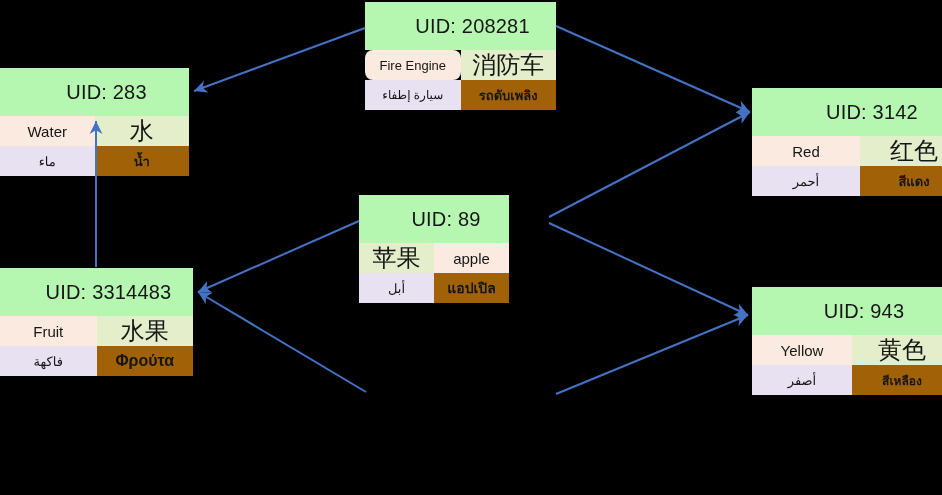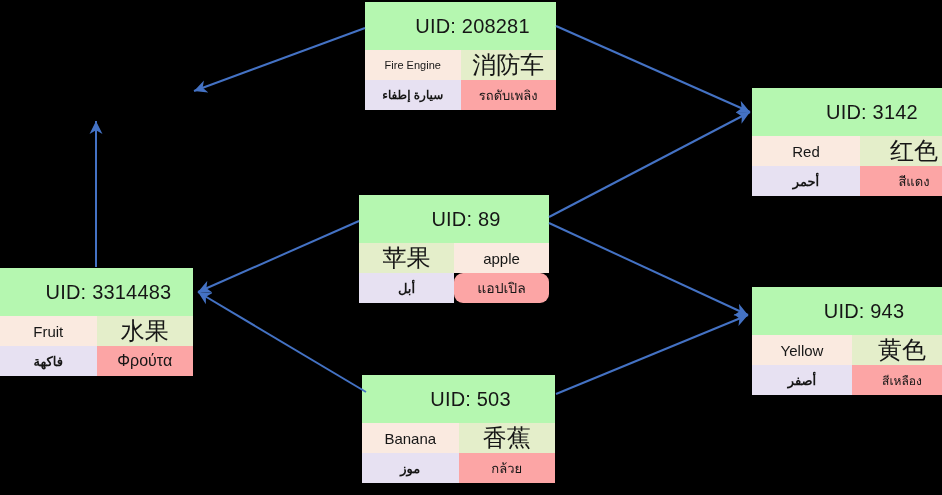--- a/index.html
+++ b/index.html
@@ -30,37 +30,37 @@
     grid-auto-rows:30px;
   }
   .cell{
     display:flex;align-items:center;justify-content:center;
     overflow:hidden;
     white-space:nowrap;
     color:#161616;
   }
   .cell-en{background:#faeae0;font-size:15px;}
   .cell-zh{background:#e4eeca;font-size:24px;}
-  .cell-ar{background:#e7e1f2;font-size:13px;font-weight:bold;}
-  .cell-other{background:#fca5a5;font-size:13px;}
+  .cell-ar{background:#e7e1f2;font-size:13px;font-weight:normal;}
+  .cell-other{background:#a16207;font-size:13px;font-weight:bold;}
 
   
   #n-208281 {left:365px;top:2px;  width:191px;}
   #n-283    {left:0px;  top:68px; width:189px;}
   #n-3142   {left:752px;top:88px; width:216px;}
-  #n-89     {left:359px;top:195px;width:190px;}
+  #n-89     {left:359px;top:195px;width:150px;}
   #n-3314483{left:0px;  top:268px;width:193px;}
   #n-943    {left:752px;top:287px;width:200px;}
   #n-503    {left:362px;top:375px;width:193px;}
 
   
-  #n-208281 .cell-en{font-size:11px;}
+  #n-208281 .cell-en{font-size:13px;border-radius:8px;}
   #n-208281 .cell-ar{font-size:12px;}
   #n-3314483 .cell-other{font-size:16px;}
-  #n-89 .cell-other{font-size:14px;border-radius:9px;}
+  #n-89 .cell-other{font-size:14px;}
   #n-943 .cell-other{font-size:12px;}
 
   #edges{
     position:absolute;left:0;top:0;z-index:2;
     pointer-events:none;
   }
   #edges line{
     stroke:#4472c4;
     stroke-width:2;
   }
@@ -73,20 +73,29 @@
   <div class="node" id="n-208281">
     <div class="node-header">UID: 208281</div>
     <div class="node-grid">
       <div class="cell cell-en">Fire Engine</div>
       <div class="cell cell-zh">消防车</div>
       <div class="cell cell-ar">سيارة إطفاء</div>
       <div class="cell cell-other">รถดับเพลิง</div>
     </div>
   </div>
 
+  <div class="node" id="n-283">
+    <div class="node-header">UID: 283</div>
+    <div class="node-grid">
+      <div class="cell cell-en">Water</div>
+      <div class="cell cell-zh">水</div>
+      <div class="cell cell-ar">ماء</div>
+      <div class="cell cell-other">น้ำ</div>
+    </div>
+  </div>
 
   <div class="node" id="n-3142">
     <div class="node-header">UID: 3142</div>
     <div class="node-grid">
       <div class="cell cell-en">Red</div>
       <div class="cell cell-zh">红色</div>
       <div class="cell cell-ar">أحمر</div>
       <div class="cell cell-other">สีแดง</div>
     </div>
   </div>
@@ -114,29 +123,20 @@
   <div class="node" id="n-943">
     <div class="node-header">UID: 943</div>
     <div class="node-grid">
       <div class="cell cell-en">Yellow</div>
       <div class="cell cell-zh">黄色</div>
       <div class="cell cell-ar">أصفر</div>
       <div class="cell cell-other">สีเหลือง</div>
     </div>
   </div>
 
-  <div class="node" id="n-503">
-    <div class="node-header">UID: 503</div>
-    <div class="node-grid">
-      <div class="cell cell-en">Banana</div>
-      <div class="cell cell-zh">香蕉</div>
-      <div class="cell cell-ar">موز</div>
-      <div class="cell cell-other">กล้วย</div>
-    </div>
-  </div>
 
   <svg id="edges" width="942" height="495" viewBox="0 0 942 495">
     <defs>
       <marker id="ah" markerUnits="userSpaceOnUse" markerWidth="13" markerHeight="14" viewBox="0 0 12 12" refX="12" refY="6" orient="auto">
         <path d="M0,0 L12,6 L0,12 L3.5,6 Z" fill="#4472c4"></path>
       </marker>
     </defs>
     <line x1="365" y1="28" x2="194" y2="91" marker-end="url(#ah)"></line>
     <line x1="556" y1="26" x2="750" y2="112" marker-end="url(#ah)"></line>
     <line x1="549" y1="217" x2="750" y2="112" marker-end="url(#ah)"></line>

